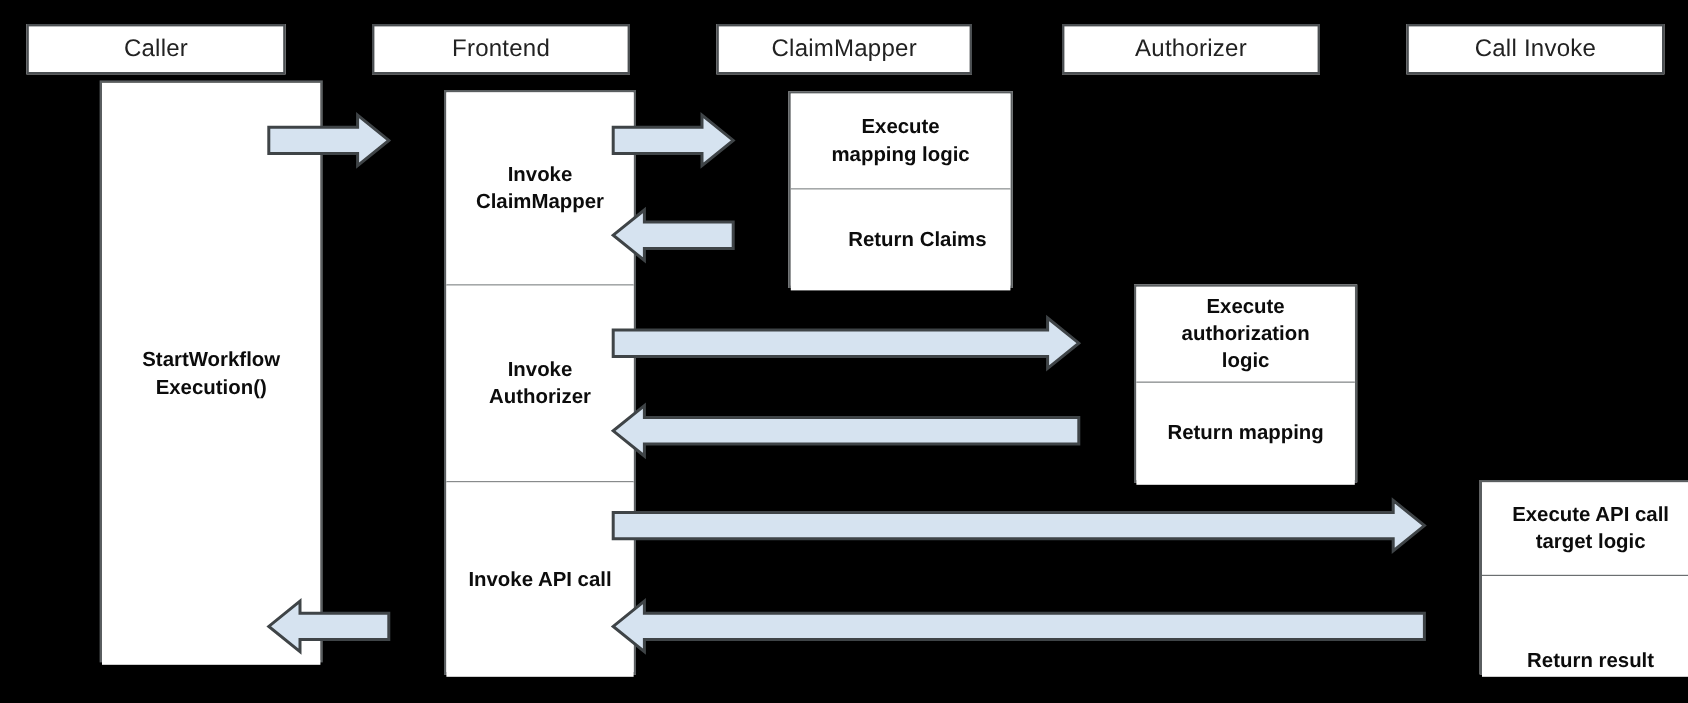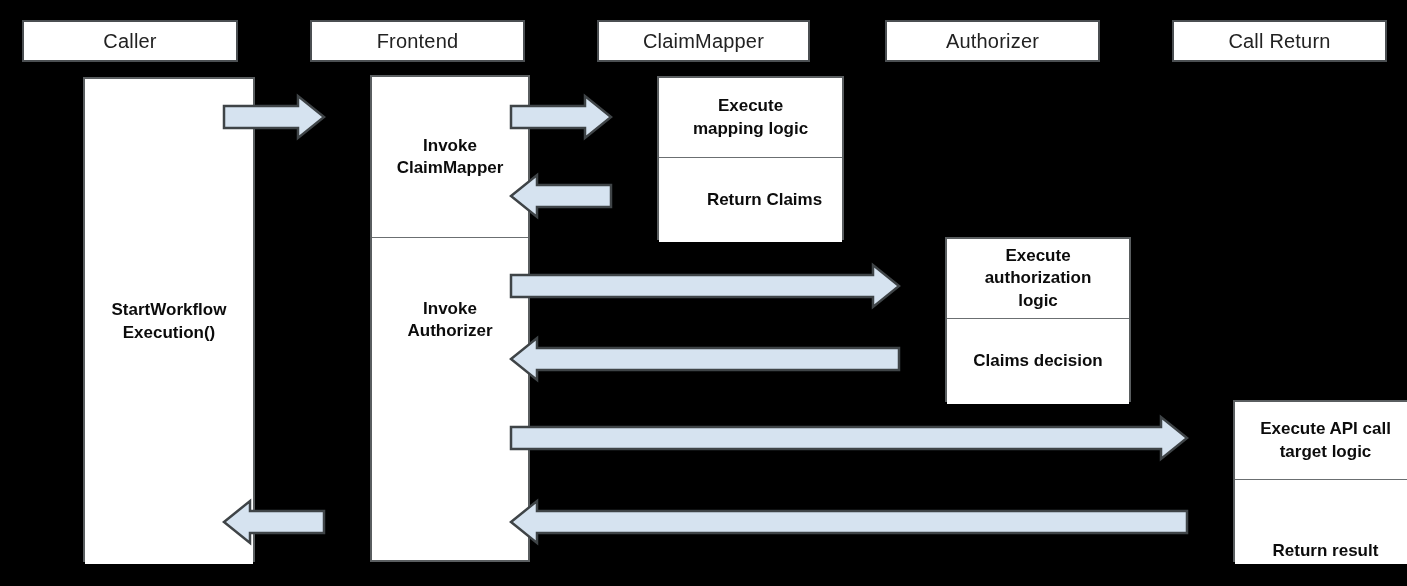--- a/index.html
+++ b/index.html
@@ -74,49 +74,52 @@
     <div class="participant" style="left: 310px; top: 20px; width: 215px; height: 42px; background: rgb(255, 255, 255); border-color: rgb(75, 79, 82);">
       <span>Frontend</span>
     </div>
     <div class="participant" style="left: 597px; top: 20px; width: 213px; height: 42px; background: rgb(255, 255, 255); border-color: rgb(75, 79, 82);">
       <span>ClaimMapper</span>
     </div>
     <div class="participant" style="left: 885px; top: 20px; width: 215px; height: 42px; background: rgb(255, 255, 255); border-color: rgb(75, 79, 82);">
       <span>Authorizer</span>
     </div>
     <div class="participant" style="left: 1172px; top: 20px; width: 215px; height: 42px; background: rgb(255, 255, 255); border-color: rgb(75, 79, 82);">
-      <span>Call Return</span>
+      <span>Call Invoke</span>
     </div>
-    <div class="activation" style="left: 37px; top: 77px; width: 172px; height: 485px;">
+    <div class="activation" style="left: 37px; top: 67px; width: 186px; height: 485px;">
       <div class="act-cell" style="height: 485px; flex: 0 0 485px; border-bottom: none;">
         <span>StartWorkflow<br>Execution()</span>
       </div>
     </div>
     <div class="activation" style="left: 324px; top: 75px; width: 160px; height: 487px;">
       <div class="act-cell" style="height: 161px; flex: 0 0 161px;">
         <span>Invoke<br>ClaimMapper</span>
       </div>
       <div class="act-cell" style="height: 164px; flex: 0 0 164px;">
         <span>Invoke<br>Authorizer</span>
+      </div>
+      <div class="act-cell" style="height: 162px; flex: 0 0 162px; border-bottom: none;">
+        <span>Invoke API call</span>
       </div>
     </div>
     <div class="activation" style="left: 611px; top: 76px; width: 187px; height: 164px;">
       <div class="act-cell" style="height: 80px; flex: 0 0 80px;">
         <span>Execute<br>mapping logic</span>
       </div>
       <div class="act-cell" style="height: 84px; flex: 0 0 84px; border-bottom: none; padding-left: 34px;">
         <span>Return Claims</span>
       </div>
     </div>
     <div class="activation" style="left: 899px; top: 237px; width: 186px; height: 165px;">
       <div class="act-cell" style="height: 80px; flex: 0 0 80px;">
         <span>Execute<br>authorization<br>logic</span>
       </div>
       <div class="act-cell" style="height: 85px; flex: 0 0 85px; border-bottom: none;">
-        <span>Claims decision</span>
+        <span>Return mapping</span>
       </div>
     </div>
     <div class="activation" style="left: 1187px; top: 400px; width: 185px; height: 162px;">
       <div class="act-cell" style="height: 78px; flex: 0 0 78px;">
         <span>Execute API call<br>target logic</span>
       </div>
       <div class="act-cell" style="height: 84px; flex: 0 0 84px; border-bottom: none; align-items: flex-end;">
         <span>Return result</span>
       </div>
     </div>

